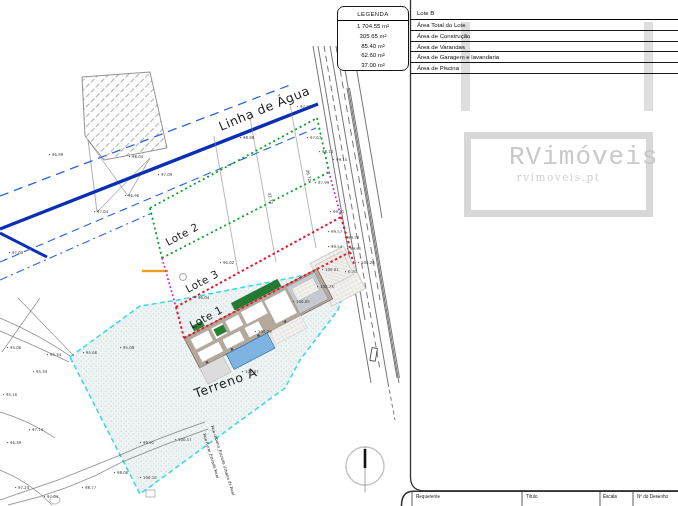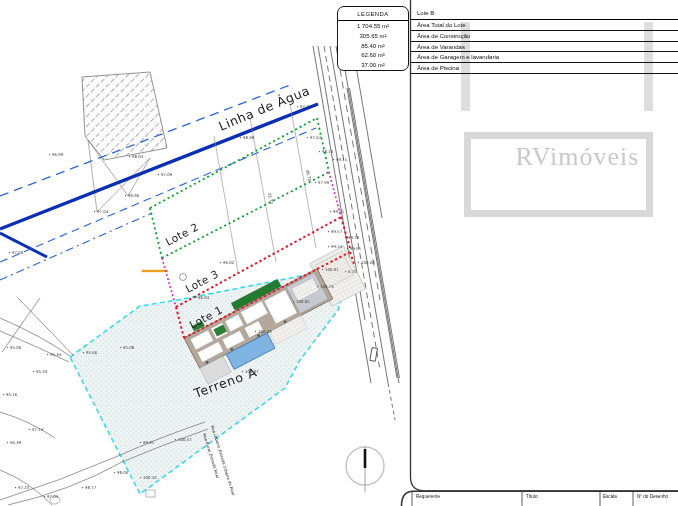--- a/index.html
+++ b/index.html
@@ -15,21 +15,21 @@
                border-radius:7px;background:#fff;text-align:center;z-index:3;}
   .legend-left .hd{height:13px;line-height:14px;border-bottom:1.6px solid #000;letter-spacing:.4px;}
   .legend-left .vv{height:9.8px;line-height:10px;}
   .legend-right{position:absolute;left:73px;top:2px;width:268px;}
   .legend-right .hd{height:13px;line-height:14px;border-bottom:1.6px solid #000;padding-left:7px;}
   .legend-right .rw{height:9.8px;line-height:10px;border-bottom:1px solid #151515;padding-left:7px;}
   
   .wm-band{position:absolute;top:22px;width:9px;height:89px;background:#dedede;}
   .wm-box{position:absolute;left:464px;top:132px;width:189px;height:85px;border:7px solid #d8d8d8;
           box-sizing:border-box;text-align:center;z-index:2;}
-  .wm-title{font-family:Liberation Serif, serif;font-size:26px;color:#c9c9c9;letter-spacing:1px;
+  .wm-title{font-family:Liberation Mono, monospace;font-size:26px;color:#c9c9c9;letter-spacing:1px;
             margin-top:4px;line-height:28px;margin-left:38px;}
   .wm-sub{font-family:"DejaVu Serif",serif;font-size:10.5px;color:#d2d2d2;letter-spacing:1.5px;}
 </style>
 </head>
 <body>
 
 <div class="stage">
 
 <svg width="678" height="506" viewBox="0 0 678 506">
   <defs>
@@ -269,20 +269,21 @@
         <text x="526" y="498" class="tb">Título</text>
         <text x="603" y="498" class="tb">Escala</text>
         <text x="637" y="498" class="tb">Nº do Desenho</text>
       </g>
 </svg>
 
 <div class="wm-band" style="left:461px"></div>
 <div class="wm-band" style="left:644px"></div>
 <div class="wm-box">
   <div class="wm-title">RVimóveis</div>
+  <div class="wm-sub">rvimoveis.pt</div>
 </div>
 
 <div class="legend">
   <div class="legend-left">
     <div class="hd">LEGENDA</div>
     <div class="vv">1 704.55 m²</div>
     <div class="vv">305.65 m²</div>
     <div class="vv">85.40 m²</div>
     <div class="vv">62.60 m²</div>
     <div class="vv">37.00 m²</div>

